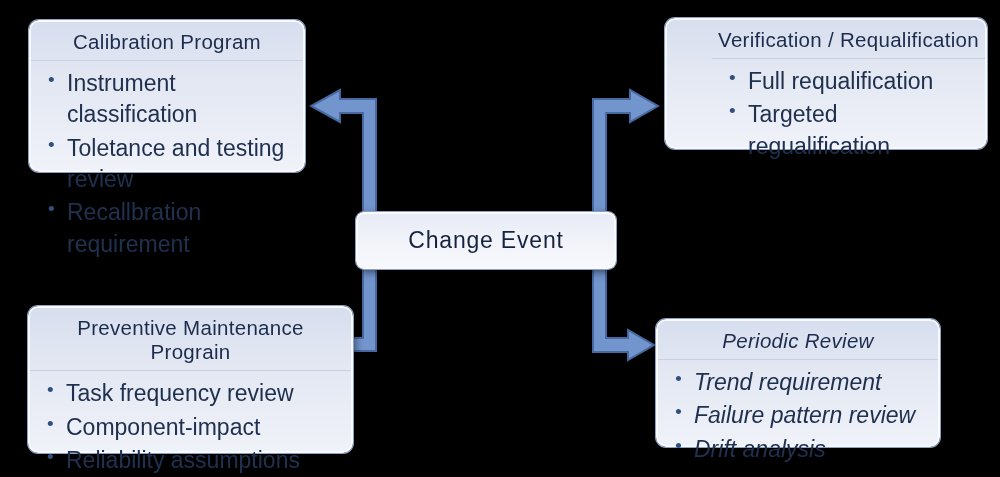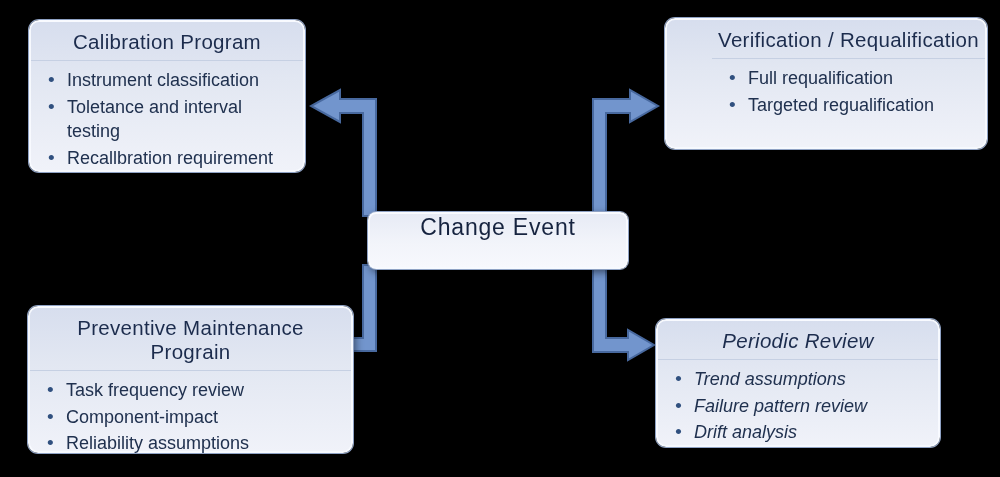--- a/index.html
+++ b/index.html
@@ -26,44 +26,43 @@
     letter-spacing:0.3px;
     color:#1c2c4d;
     padding:8px 6px 6px 6px;
     border-bottom:1px solid #c6d0e3;
     line-height:1.18;
   }
   .node-bullets{
     list-style:none;
     margin:7px 0 0 0;
     padding:0 8px 6px 36px;
-    font-size:18px;
+    font-size:23px;
     line-height:1.36;
     color:#20314f;
   }
   .node-bullets li{position:relative;margin-bottom:2px;}
   .node-bullets li::before{
     content:"\2022";
     position:absolute;
     left:-19px;top:-1px;
     color:#30507f;
     font-size:19px;
   }
   .node--calibration{left:29px;top:20px;width:276px;height:152px;}
   .node--verification{left:665px;top:18px;width:322px;height:131px;padding-left:45px;}
   .node--pm{left:28px;top:306px;width:325px;height:147px;}
   .node--pm .node-title{max-width:252px;margin:0 auto;border-bottom:none;}
   .node--pm .title-wrap{border-bottom:1px solid #c6d0e3;}
   .node--periodic{left:656px;top:319px;width:284px;height:128px;font-style:italic;}
   .node--center{
     left:356px;top:212px;width:260px;height:57px;
-    display:flex;justify-content:center;
+    display:flex;align-items:center;justify-content:center;
     background:linear-gradient(180deg,#e7ebf5 0%,#f2f4fa 55%,#f7f8fd 100%);
     border-radius:8px;
-    margin-left:12px;
   }
   .center-label{
     font-size:23px;
     letter-spacing:0.8px;
     color:#16233f;
   }
 </style>
 </head>
 <body>
 
@@ -73,21 +72,21 @@
     <path class="arrow-path" stroke-width="2" stroke-linejoin="miter" d="M363,216 L363,113 L340,113 L340,122 L311,106 L340,90 L340,99 L376,99 L376,216 Z" fill="#7295cd" stroke="#48699f"></path>
     <path class="arrow-path" stroke-width="2" stroke-linejoin="miter" d="M593,216 L593,99 L630,99 L630,90 L658,106 L630,122 L630,113 L606,113 L606,216 Z" fill="#7295cd" stroke="#48699f"></path>
     <path class="arrow-path" stroke-width="2" stroke-linejoin="miter" d="M363,265 L376,265 L376,351 L350,351 L350,338 L363,338 Z" fill="#7295cd" stroke="#48699f"></path>
     <path class="arrow-path" stroke-width="2" stroke-linejoin="miter" d="M593,265 L606,265 L606,338 L628,338 L628,330 L654,345 L628,360 L628,352 L593,352 Z" fill="#7295cd" stroke="#48699f"></path>
   </svg>
 
   <div class="node node--calibration">
     <div class="node-title">Calibration Program</div>
     <ul class="node-bullets">
       <li>Instrument classification</li>
-      <li>Toletance and interval testing</li>
+      <li>Toletance and testing review</li>
       <li>Recallbration requirement</li>
     </ul>
   </div>
 
   <div class="node node--verification">
     <div class="node-title">Verification / Requalification</div>
     <ul class="node-bullets">
       <li>Full requalification</li>
       <li>Targeted regualification</li>
     </ul>
@@ -104,19 +103,19 @@
     <ul class="node-bullets">
       <li>Task frequency review</li>
       <li>Component-impact</li>
       <li>Reliability assumptions</li>
     </ul>
   </div>
 
   <div class="node node--periodic">
     <div class="node-title">Periodic Review</div>
     <ul class="node-bullets">
-      <li>Trend assumptions</li>
+      <li>Trend requirement</li>
       <li>Failure pattern review</li>
       <li>Drift analysis</li>
     </ul>
   </div>
 
 </div>
 
 </body></html>

